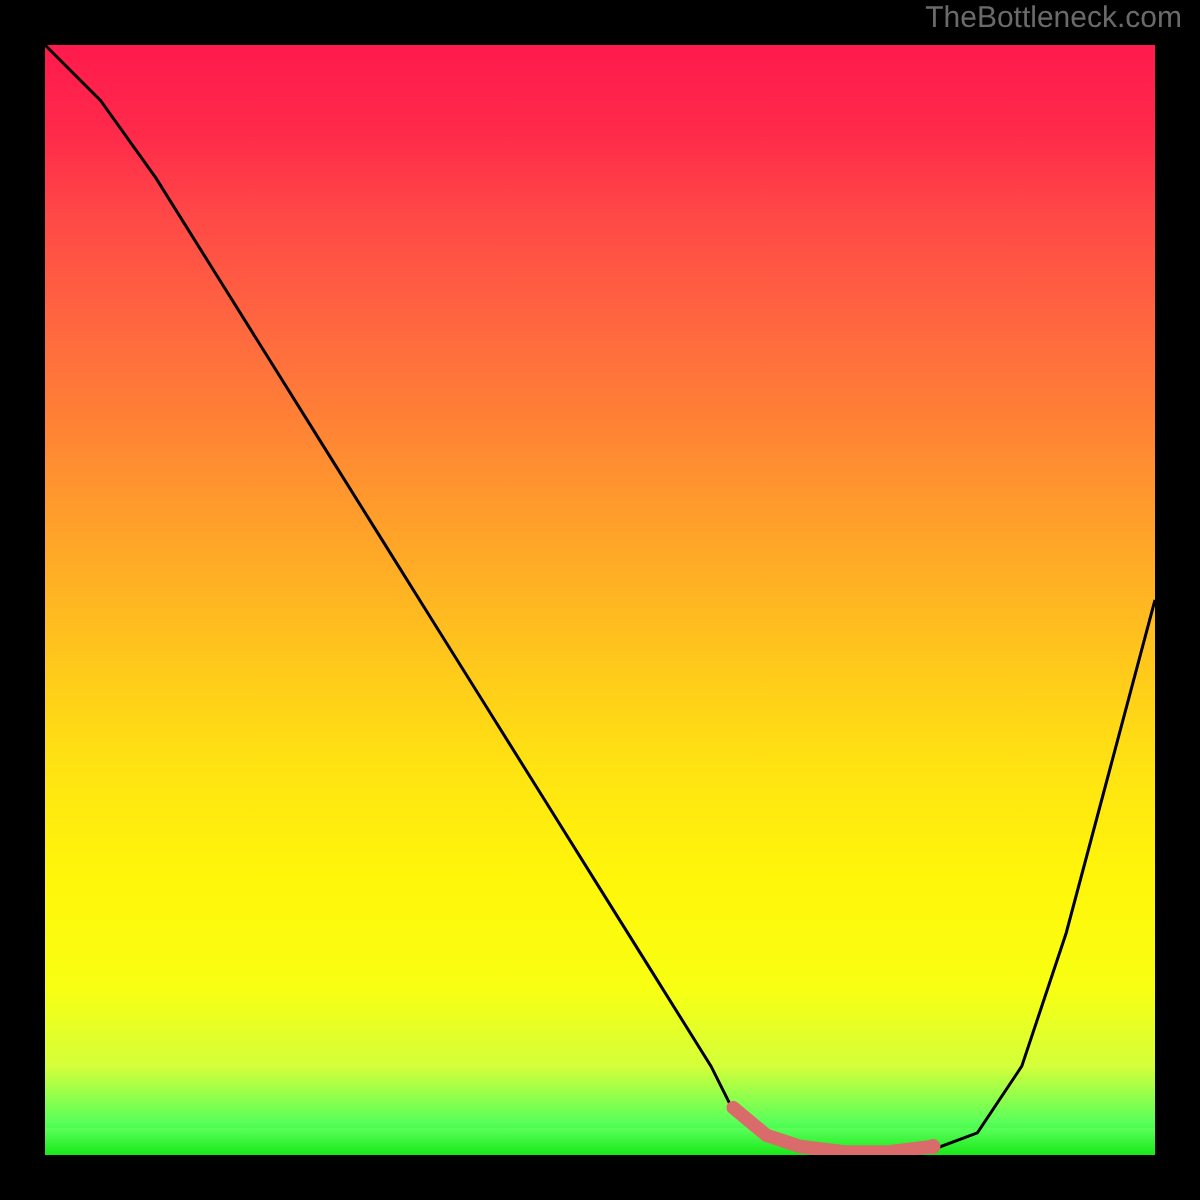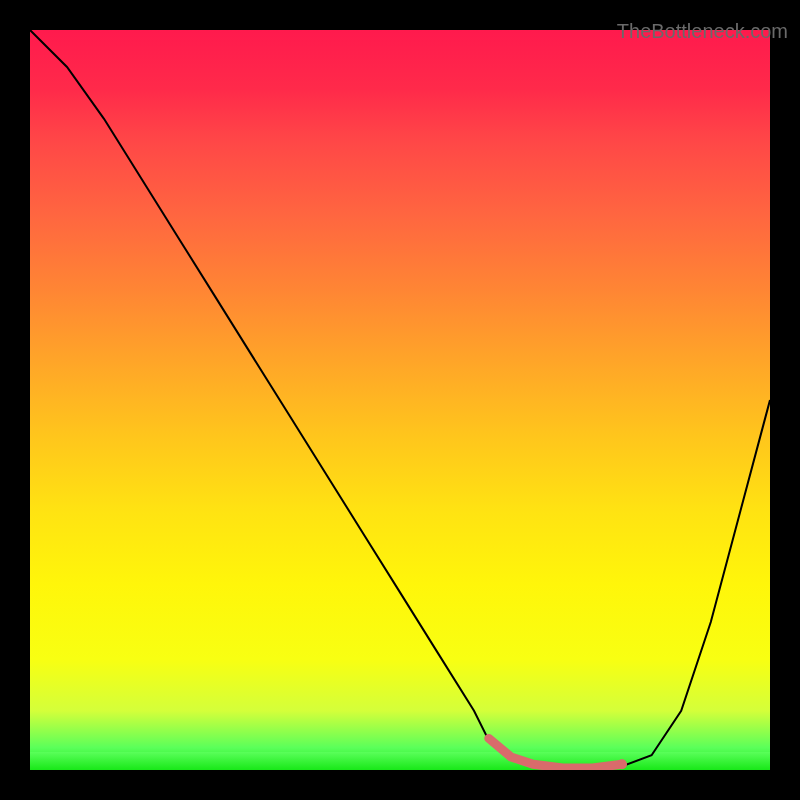--- a/index.html
+++ b/index.html
@@ -6,21 +6,21 @@
   body {
     width: 800px;
     height: 800px;
     background: #000;
     position: relative;
     overflow: hidden;
     font-family: Arial, sans-serif;
   }
   .watermark {
     position: absolute;
-    top: 20px;
+    top: 1px;
     right: 12px;
     color: #6a6a6a;
     font-size: 20px;
     font-weight: 500;
     z-index: 10;
   }
   .chart-area {
     position: absolute;
     top: 30px;
     left: 30px;

